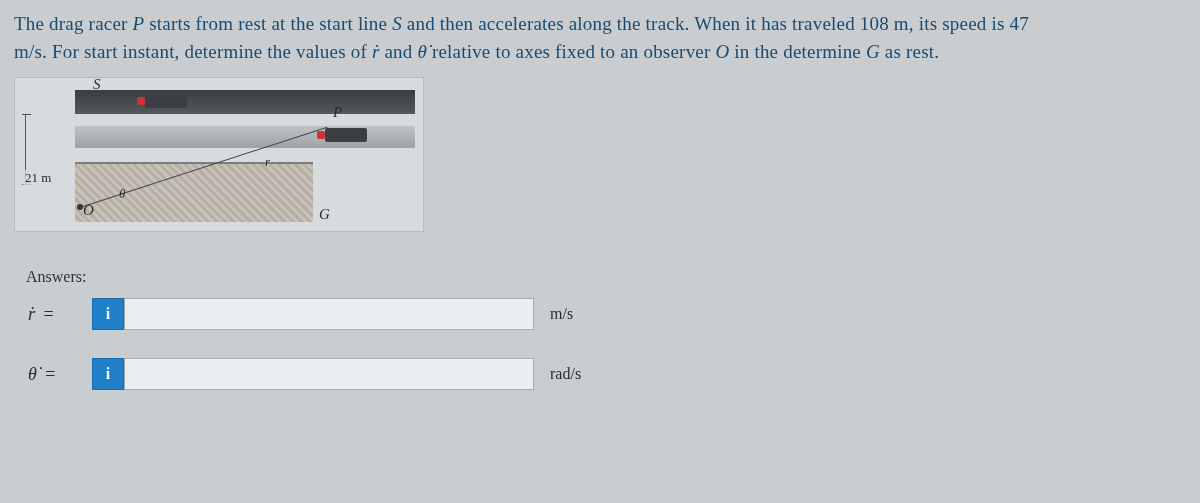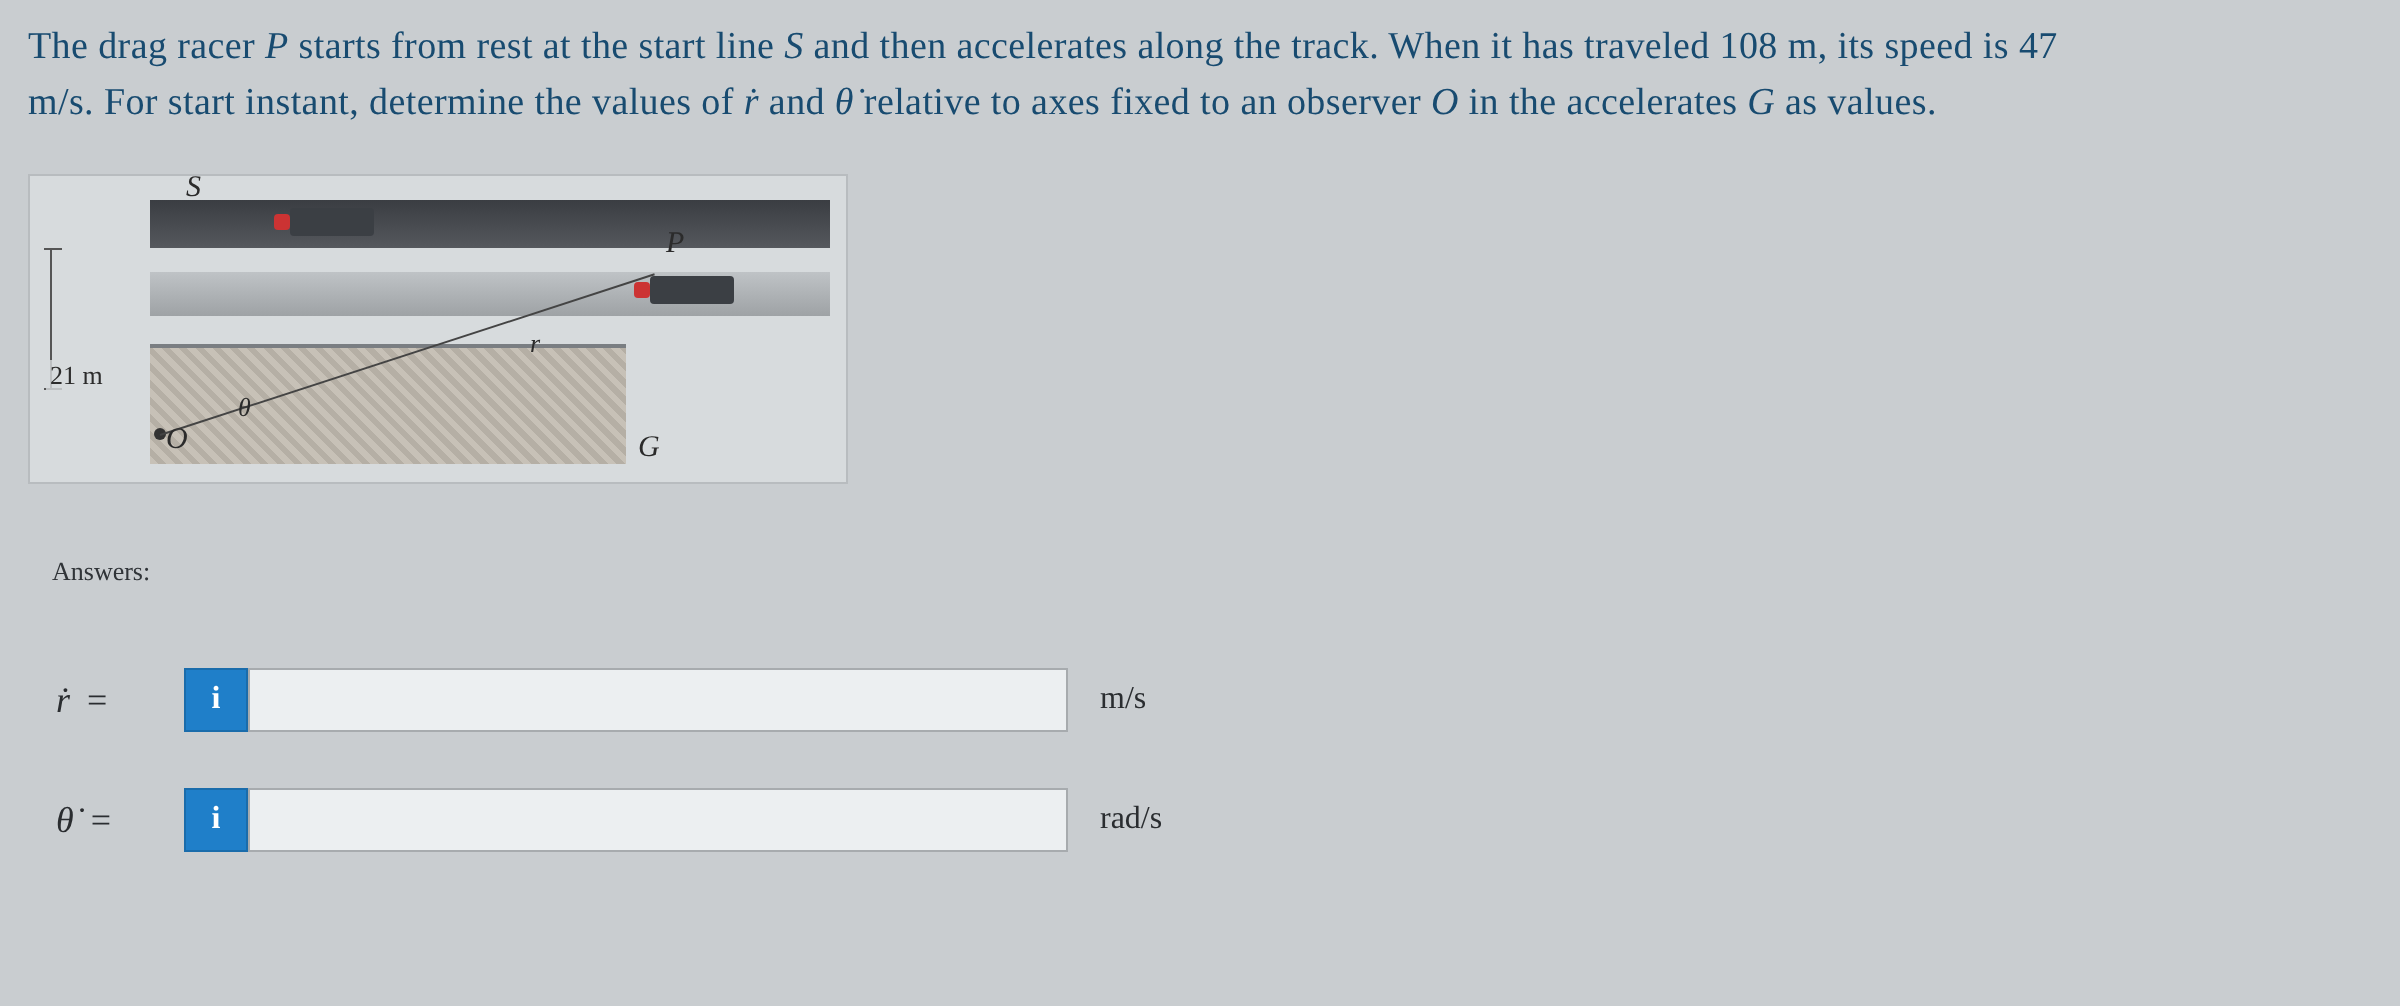--- a/index.html
+++ b/index.html
@@ -10,21 +10,21 @@
     font-family: Georgia, 'Times New Roman', serif;
     padding: 10px 14px;
     color: #1a4a6e;
     position: relative;
     overflow: hidden;
   }
   .problem-text {
     font-size: 19px;
     line-height: 1.45;
     color: #184b70;
-    margin-bottom: 22px;
+    margin-bottom: 12px;
     letter-spacing: 0.2px;
   }
   .problem-text .italic { font-style: italic; }
   .figure-area {
     width: 410px;
     height: 155px;
     background: #d7dbdd;
     position: relative;
     border: 1px solid #b8bcbf;
     margin-bottom: 36px;
@@ -94,23 +94,23 @@
     position: absolute; left: 62px; top: 126px; width: 6px; height: 6px;
     background:#333; border-radius:50%;
   }
   .r-line {
     position: absolute; left: 65px; top: 129px;
     width: 260px; height: 1px; background: #444;
     transform-origin: left center;
     transform: rotate(-18deg);
   }
   .answers-label {
-    font-size: 13px;
+    font-size: 16px;
     color: #303438;
-    margin-bottom: 40px;
+    margin-bottom: 12px;
     margin-left: 12px;
   }
   .answer-row {
     display: flex;
     align-items: center;
     margin-bottom: 28px;
     padding-left: 14px;
   }
   .var {
     width: 64px;
@@ -142,21 +142,21 @@
     margin-left: 16px;
     font-size: 16px;
     color: #2a2d30;
   }
 </style>
 </head>
 <body>
 
 <div class="problem-text">
   <span>The drag racer </span><span class="italic">P</span><span> starts from rest at the start line </span><span class="italic">S</span><span> and then accelerates along the track. When it has traveled 108 m, its speed is 47</span><br>
-  <span>m/s. For start instant, determine the values of </span><span class="italic">ṙ</span><span> and </span><span class="italic">θ̇</span><span> relative to axes fixed to an observer </span><span class="italic">O</span><span> in the accelerates </span><span class="italic">G</span><span> as values.</span>
+  <span>m/s. For start instant, determine the values of </span><span class="italic">ṙ</span><span> and </span><span class="italic">θ̇</span><span> relative to axes fixed to an observer </span><span class="italic">O</span><span> in the determine </span><span class="italic">G</span><span> as rest.</span>
 </div>
 
 <div class="figure-area">
   <div class="track-top"></div>
   <div class="track-mid"></div>
   <div class="grand"></div>
   <div class="racer-s"></div>
   <div class="racer-p"></div>
   <div class="vert-dim"></div>
   <div class="vert-dim-label">21 m</div>

